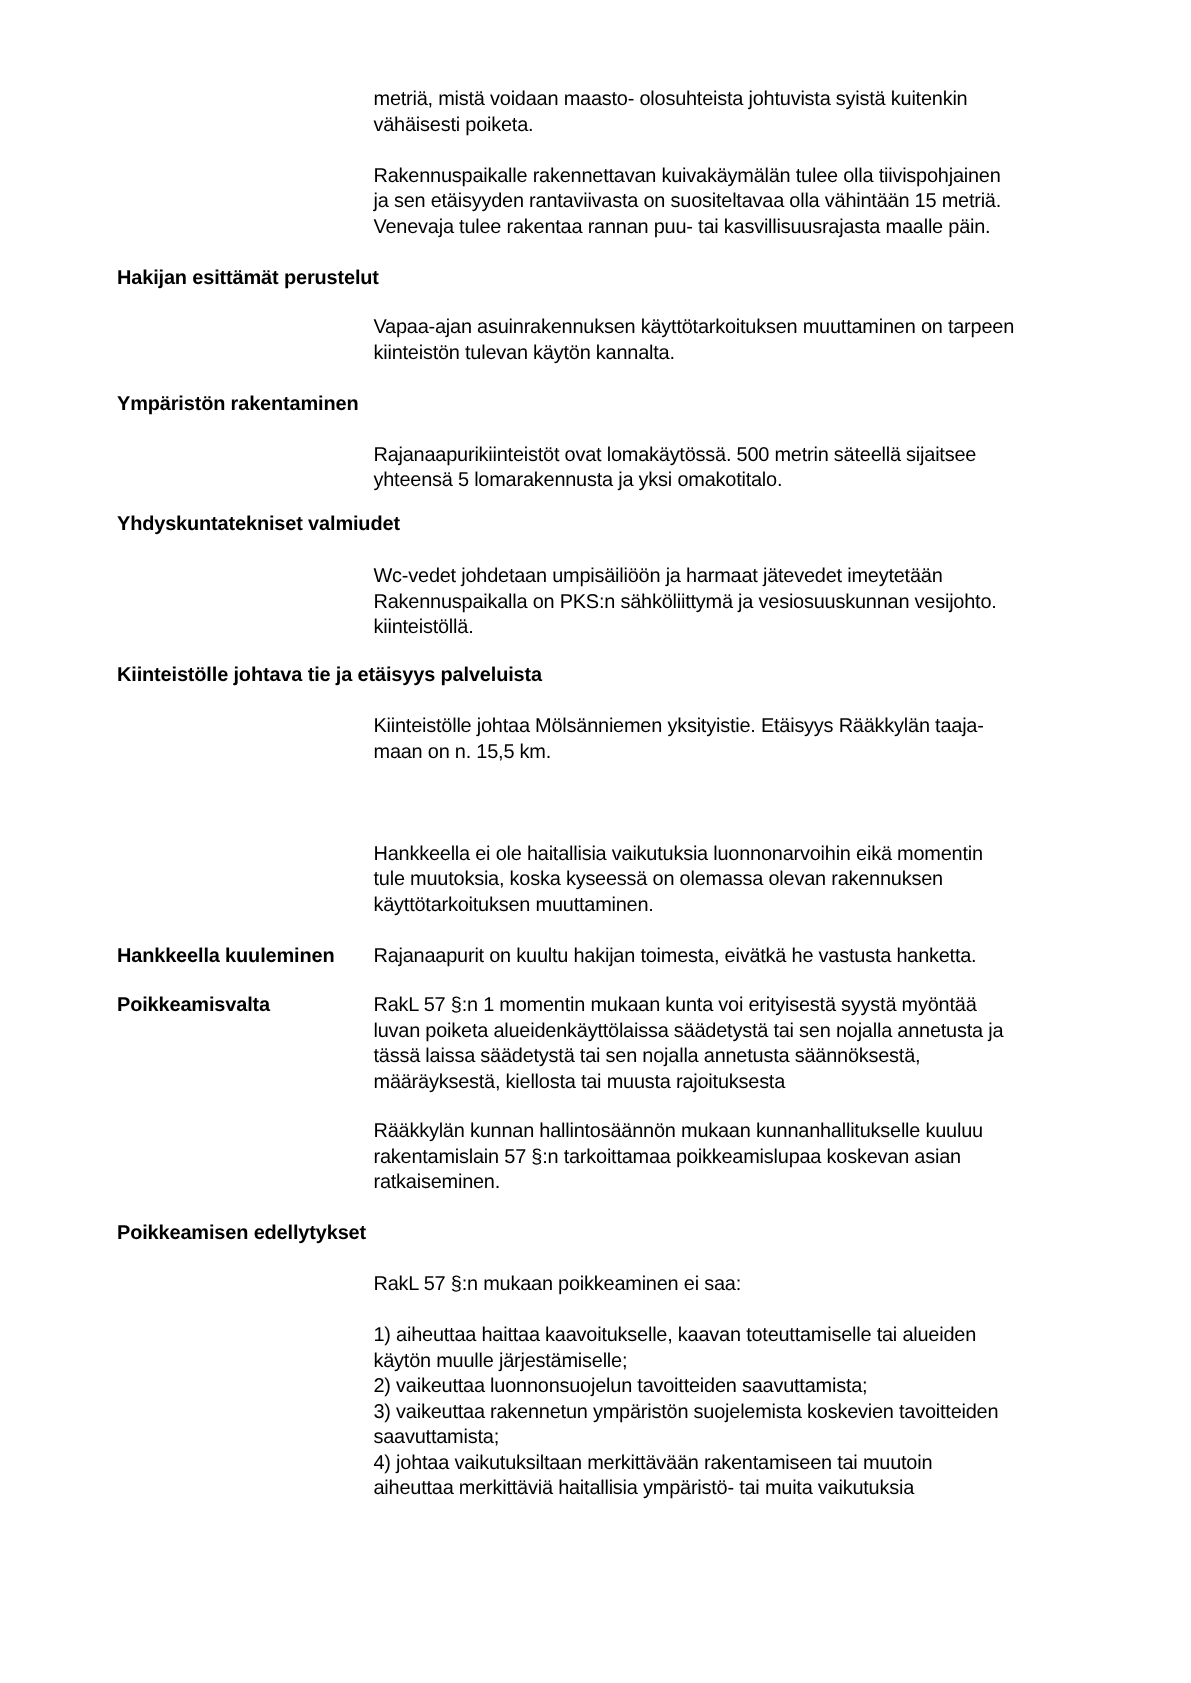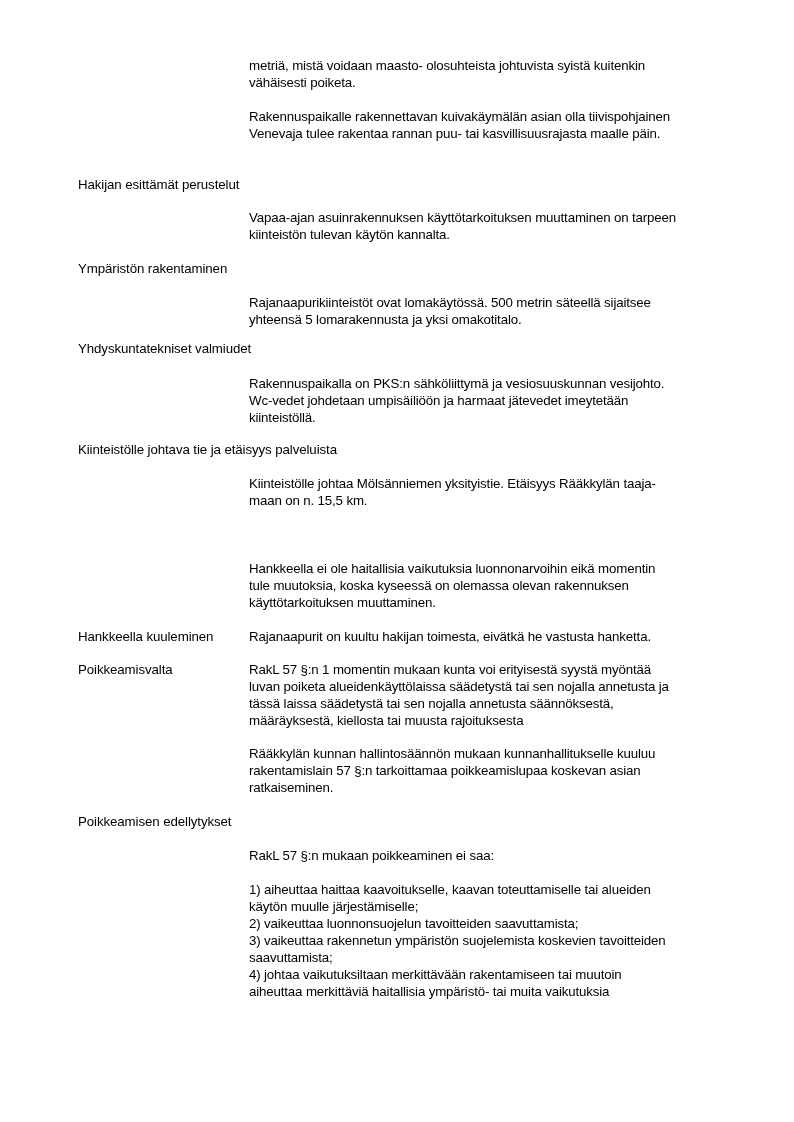--- a/index.html
+++ b/index.html
@@ -1,54 +1,55 @@
 <!DOCTYPE html>
 <html><head>
 <meta charset="utf-8">
 <style>
   html, body { margin: 0; padding: 0; background: #ffffff; }
   body { width: 794px; height: 1122px; position: relative; overflow: hidden;
          font-family: "Liberation Sans", sans-serif; color: #000; }
   .page { position: absolute; left: 0; top: 0; width: 780px; height: 1122px; }
-  .heading { position: absolute; left: 78px; font-weight: normal; font-size: 13.3px;
+  .heading { position: absolute; left: 78px; font-weight: bold; font-size: 13.3px;
              line-height: 17px; white-space: nowrap; letter-spacing: -0.1px; }
   .para { position: absolute; left: 249px; width: 490px; font-size: 13.3px; line-height: 17px;
           letter-spacing: -0.15px; }
   .para .line { display: block; white-space: nowrap; }
 </style>
 </head>
 <body>
 
 <div class="page">
 
   <div class="para" style="top:57px">
     <span class="line">metriä, mistä voidaan maasto- olosuhteista johtuvista syistä kuitenkin</span>
     <span class="line">vähäisesti poiketa.</span>
   </div>
   <div class="para" style="top:108px">
-    <span class="line">Rakennuspaikalle rakennettavan kuivakäymälän asian olla tiivispohjainen</span>
+    <span class="line">Rakennuspaikalle rakennettavan kuivakäymälän tulee olla tiivispohjainen</span>
+    <span class="line">ja sen etäisyyden rantaviivasta on suositeltavaa olla vähintään 15 metriä.</span>
     <span class="line">Venevaja tulee rakentaa rannan puu- tai kasvillisuusrajasta maalle päin.</span>
   </div>
 
   <div class="heading" style="top:176px">Hakijan esittämät perustelut</div>
   <div class="para" style="top:209px">
     <span class="line">Vapaa-ajan asuinrakennuksen käyttötarkoituksen muuttaminen on tarpeen</span>
     <span class="line">kiinteistön tulevan käytön kannalta.</span>
   </div>
 
   <div class="heading" style="top:260px">Ympäristön rakentaminen</div>
   <div class="para" style="top:294px">
     <span class="line">Rajanaapurikiinteistöt ovat lomakäytössä. 500 metrin säteellä sijaitsee</span>
     <span class="line">yhteensä 5 lomarakennusta ja yksi omakotitalo.</span>
   </div>
 
   <div class="heading" style="top:340px">Yhdyskuntatekniset valmiudet</div>
   <div class="para" style="top:375px">
+    <span class="line">Wc-vedet johdetaan umpisäiliöön ja harmaat jätevedet imeytetään</span>
     <span class="line">Rakennuspaikalla on PKS:n sähköliittymä ja vesiosuuskunnan vesijohto.</span>
-    <span class="line">Wc-vedet johdetaan umpisäiliöön ja harmaat jätevedet imeytetään</span>
     <span class="line">kiinteistöllä.</span>
   </div>
 
   <div class="heading" style="top:441px">Kiinteistölle johtava tie ja etäisyys palveluista</div>
   <div class="para" style="top:475px">
     <span class="line">Kiinteistölle johtaa Mölsänniemen yksityistie. Etäisyys Rääkkylän taaja-</span>
     <span class="line">maan on n. 15,5 km.</span>
   </div>
 
   <div class="para" style="top:560px">

